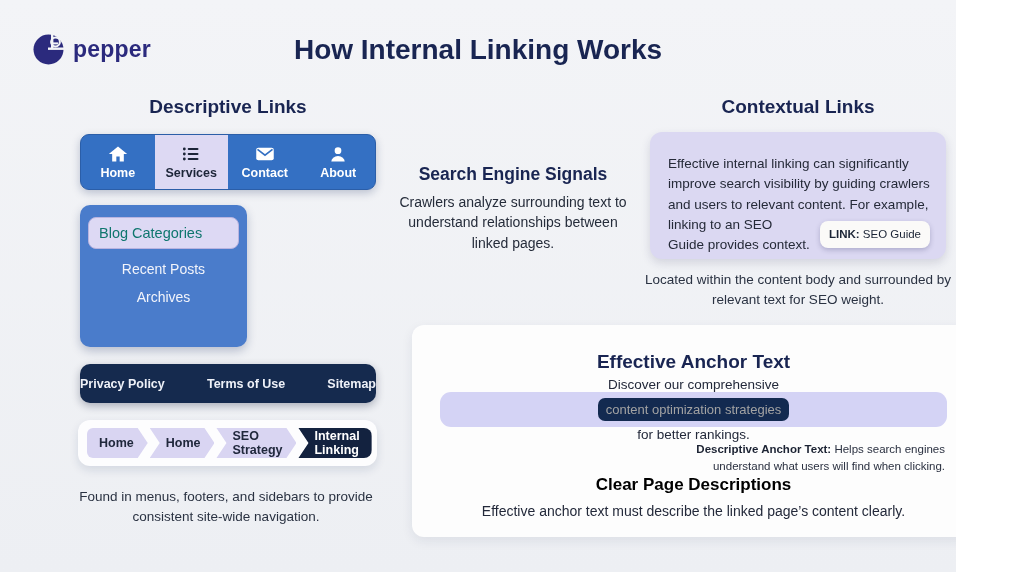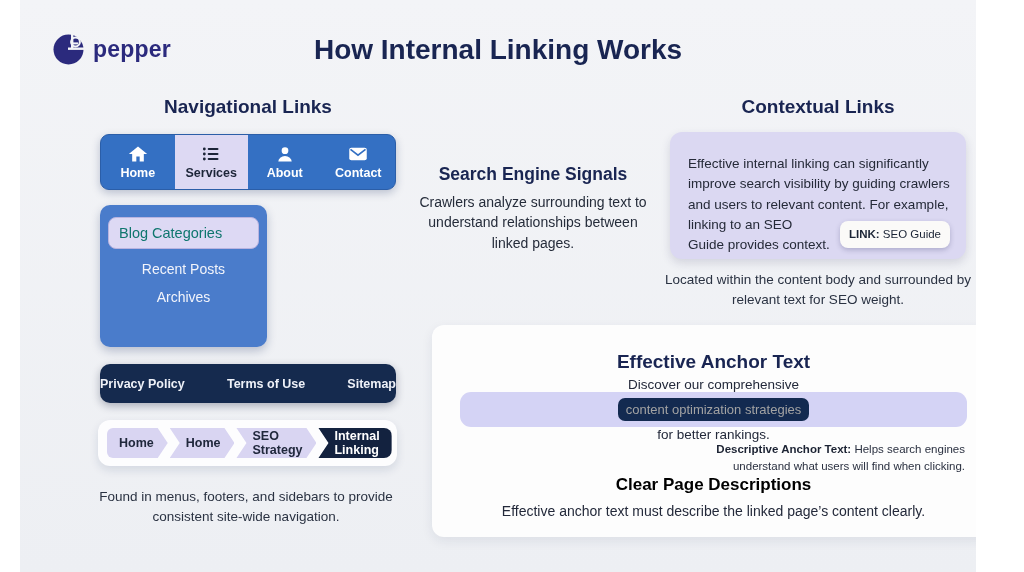--- a/index.html
+++ b/index.html
@@ -1,21 +1,21 @@
 <!DOCTYPE html>
 <html><head>
 <meta charset="utf-8">
 <style>
   * { margin: 0; padding: 0; box-sizing: border-box; }
   html, body { width: 1024px; height: 572px; }
   body { font-family: "Liberation Sans", sans-serif; }
   .canvas {
     position: relative; width: 956px; height: 572px;
     background: linear-gradient(180deg, #f3f4f7 0%, #edeff3 100%);
-    overflow: hidden; color: #1e2a55; margin-left: 20px;
+    overflow: hidden; color: #1e2a55;
   }
 
   
   .brand { position: absolute; left: 33px; top: 34px; display: flex; align-items: center; gap: 9px; }
   .brand-text { font-size: 23px; font-weight: bold; color: #2b2a7d; letter-spacing: .2px; }
   .title { position: absolute; left: 0; top: 34px; width: 100%; text-align: center;
            font-size: 28px; font-weight: bold; color: #1925520; color: #192552; }
 
   
   .nav-heading { position: absolute; left: 80px; top: 96px; width: 296px; text-align: center;
@@ -102,21 +102,21 @@
       <circle cx="15.5" cy="15.5" r="15" fill="#2b2a7d"></circle>
       <rect x="18" y="0" width="2.4" height="15" fill="#f3f4f7"></rect>
       <rect x="15" y="13.5" width="16" height="2.4" fill="#f3f4f7"></rect>
       <circle cx="22.5" cy="8" r="4.4" fill="none" stroke="#f3f4f7" stroke-width="2"></circle>
       <rect x="20" y="8.4" width="5.2" height="2" fill="#f3f4f7"></rect>
     </svg>
     <span class="brand-text">pepper</span>
   </div>
   <div class="title">How Internal Linking Works</div>
 
-  <div class="nav-heading">Navigational Links</div>
+  <div class="nav-heading">Descriptive Links</div>
 
   <div class="navbar">
     <div class="nav-item">
       <svg class="nav-icon" viewBox="0 0 24 20">
         <path d="M12 1 L23 10 H19 V19 H14 V13 H10 V19 H5 V10 H1 Z" fill="#ffffff"></path>
       </svg>
       <span>Home</span>
     </div>
     <div class="nav-item active">
       <svg class="nav-icon" viewBox="0 0 24 20">
@@ -124,31 +124,31 @@
           <rect x="8" y="2.7" width="13" height="2.6" rx="1.2" fill="#1c2538"></rect>
         <circle cx="4" cy="10" r="1.7" fill="#1c2538"></circle>
           <rect x="8" y="8.7" width="13" height="2.6" rx="1.2" fill="#1c2538"></rect>
         <circle cx="4" cy="16" r="1.7" fill="#1c2538"></circle>
           <rect x="8" y="14.7" width="13" height="2.6" rx="1.2" fill="#1c2538"></rect>
       </svg>
       <span>Services</span>
     </div>
     <div class="nav-item">
       <svg class="nav-icon" viewBox="0 0 24 20">
+        <rect x="1.5" y="2.5" width="21" height="15" rx="2.5" fill="#ffffff"></rect>
+        <path d="M3 4.5 L12 11.5 L21 4.5" fill="none" stroke="#3470c3" stroke-width="2"></path>
+      </svg>
+      <span>Contact</span>
+    </div>
+    <div class="nav-item">
+      <svg class="nav-icon" viewBox="0 0 24 20">
         <circle cx="12" cy="6" r="4" fill="#ffffff"></circle>
         <path d="M4 19 a8 6.5 0 0 1 16 0 z" fill="#ffffff"></path>
       </svg>
       <span>About</span>
-    </div>
-    <div class="nav-item">
-      <svg class="nav-icon" viewBox="0 0 24 20">
-        <rect x="1.5" y="2.5" width="21" height="15" rx="2.5" fill="#ffffff"></rect>
-        <path d="M3 4.5 L12 11.5 L21 4.5" fill="none" stroke="#3470c3" stroke-width="2"></path>
-      </svg>
-      <span>Contact</span>
     </div>
   </div>
 
   <div class="sidebar">
     <div class="sidebar-selected">Blog Categories</div>
     <div class="sidebar-link">Recent Posts</div>
     <div class="sidebar-link">Archives</div>
   </div>
 
   <div class="footerbar">

